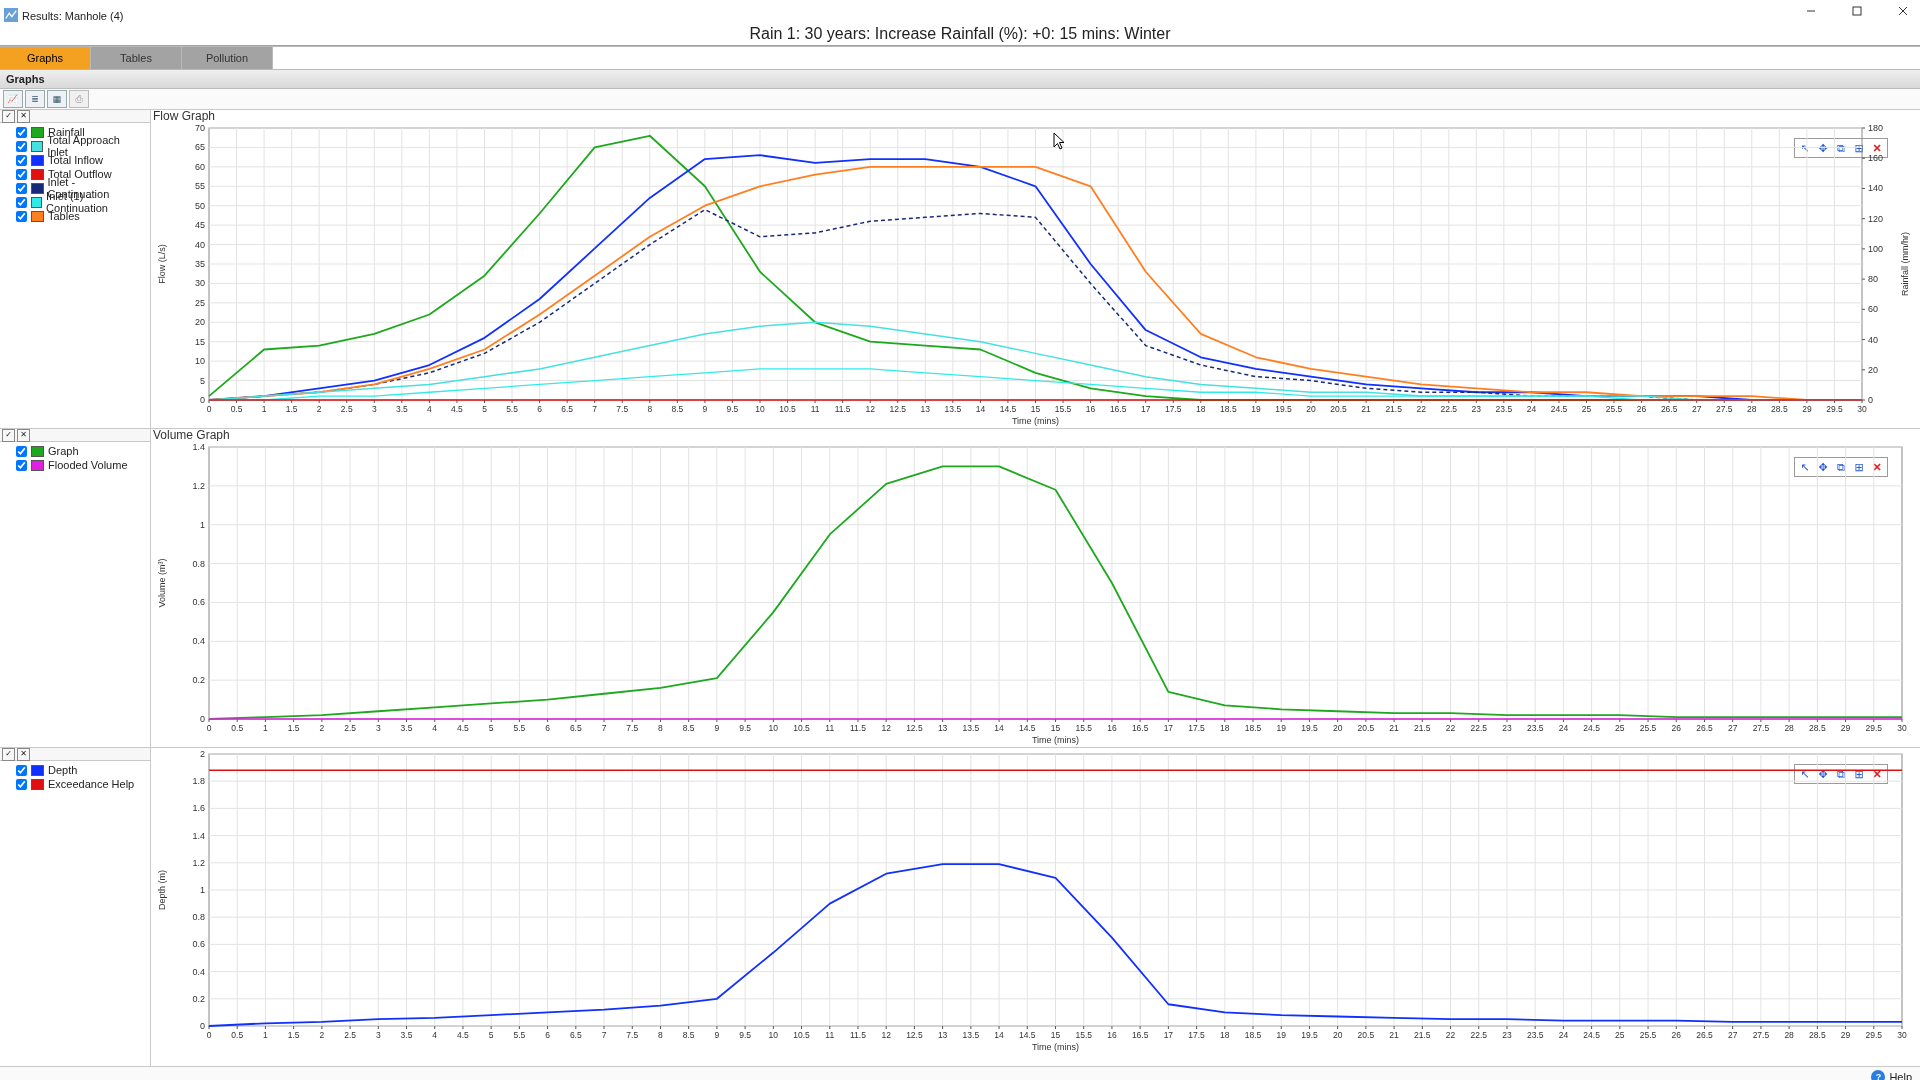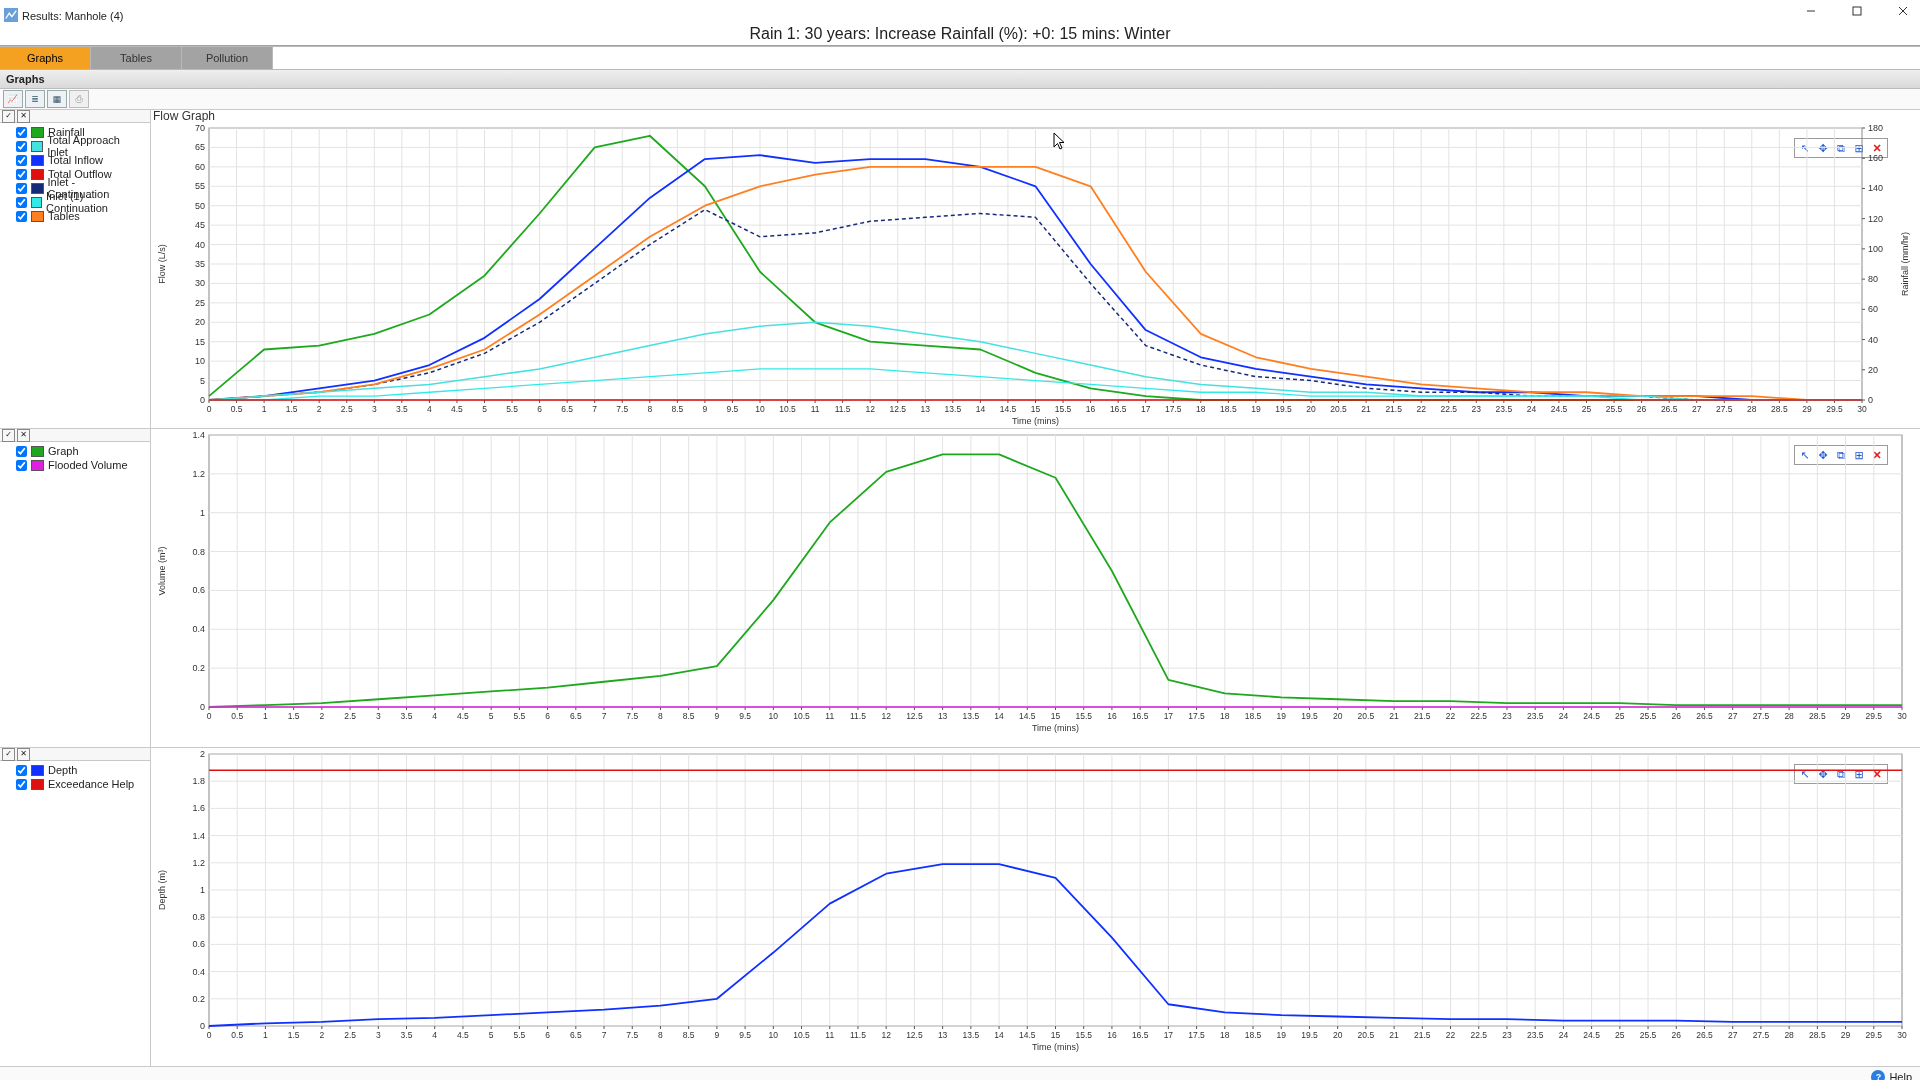--- a/index.html
+++ b/index.html
@@ -409,20 +409,21 @@
             <span>Graph</span>
           </div>
           <div class="li">
             <input type="checkbox" checked="" style="">
             <span class="sw" style="background:#e020e0"></span>
             <span>Flooded Volume</span>
           </div>
         </div>
       </div>
       <div class="chart-col">
+        <div class="chart-title">Volume Graph</div>
         <div class="plot" style="height: 306px;">
           <div class="chart-tools">
             <div class="ct">↖</div>
             <div class="ct">✥</div>
             <div class="ct">⧉</div>
             <div class="ct">⊞</div>
             <div class="ct red">✕</div>
           </div>
           <svg width="1769" height="306">
             <rect x="58" y="6" width="1693" height="272" fill="none" stroke="#888" stroke-width="1"></rect>

